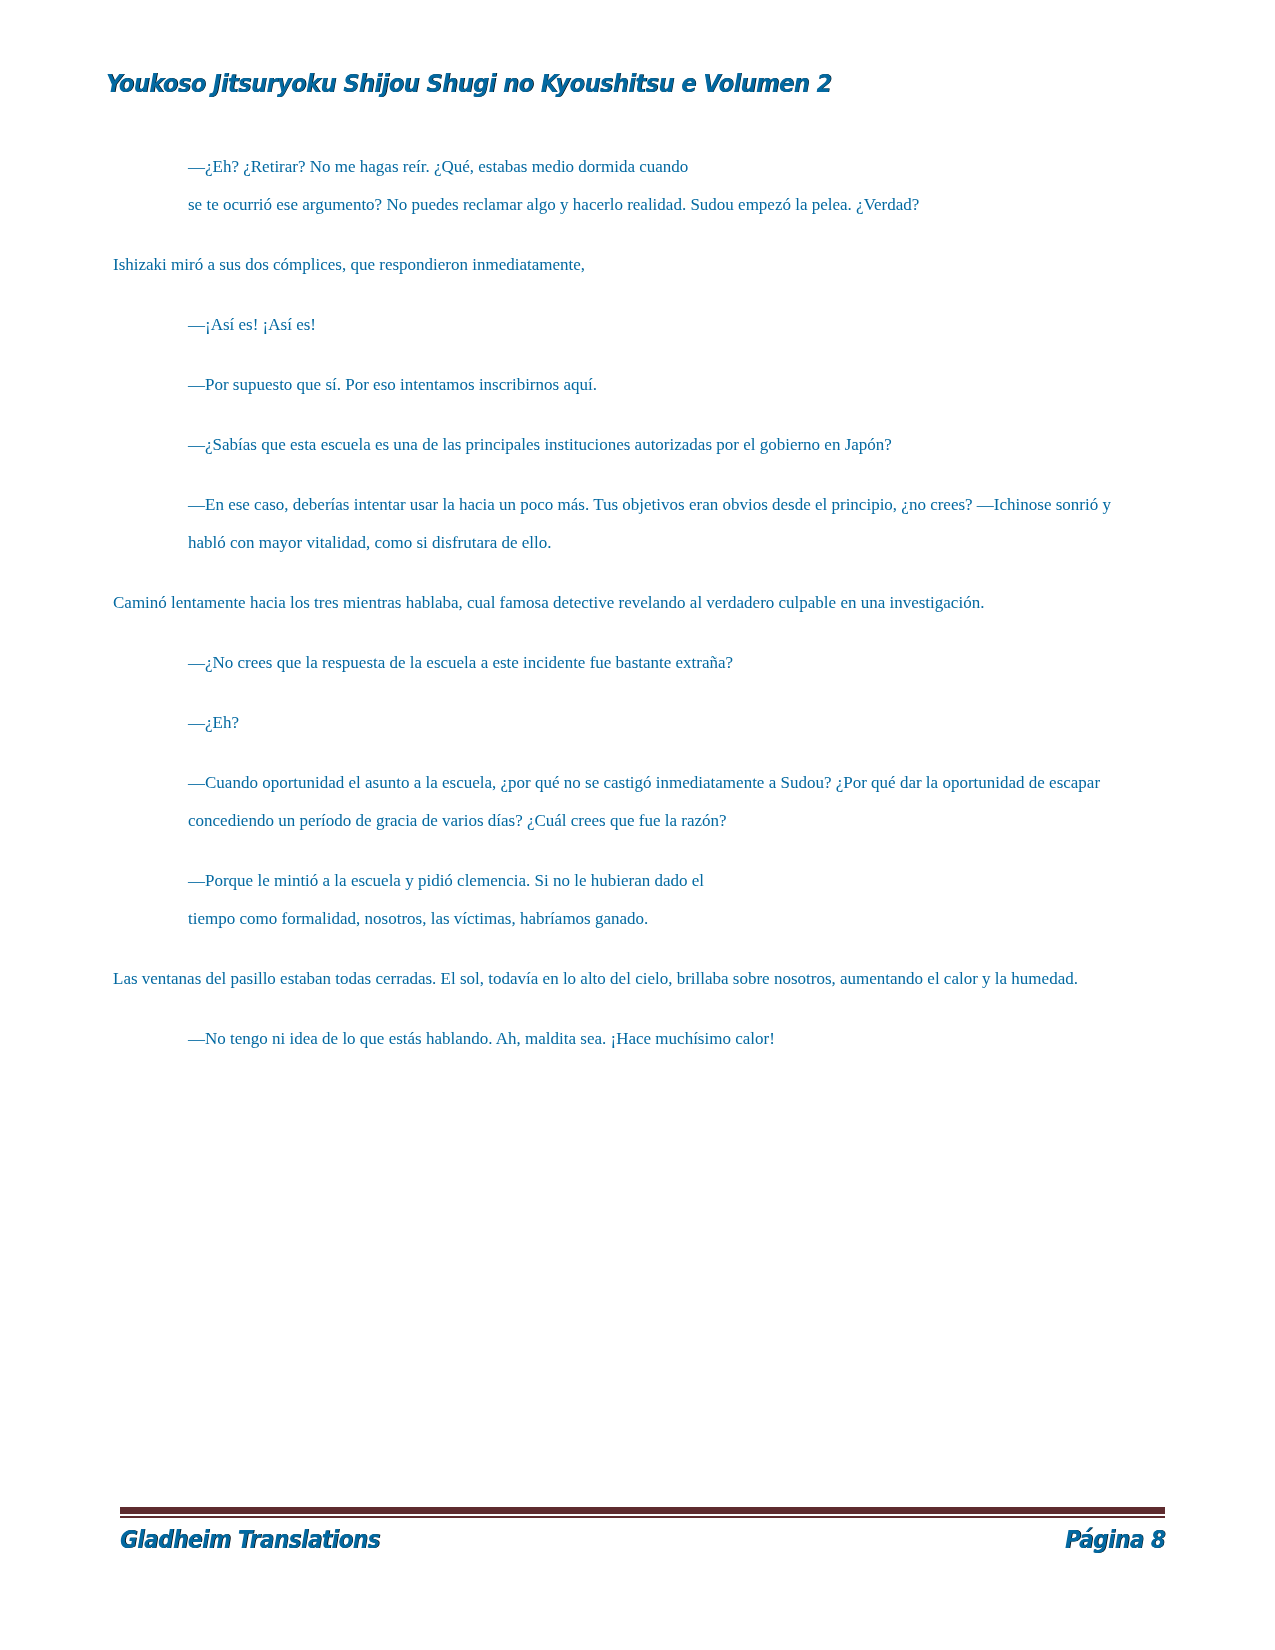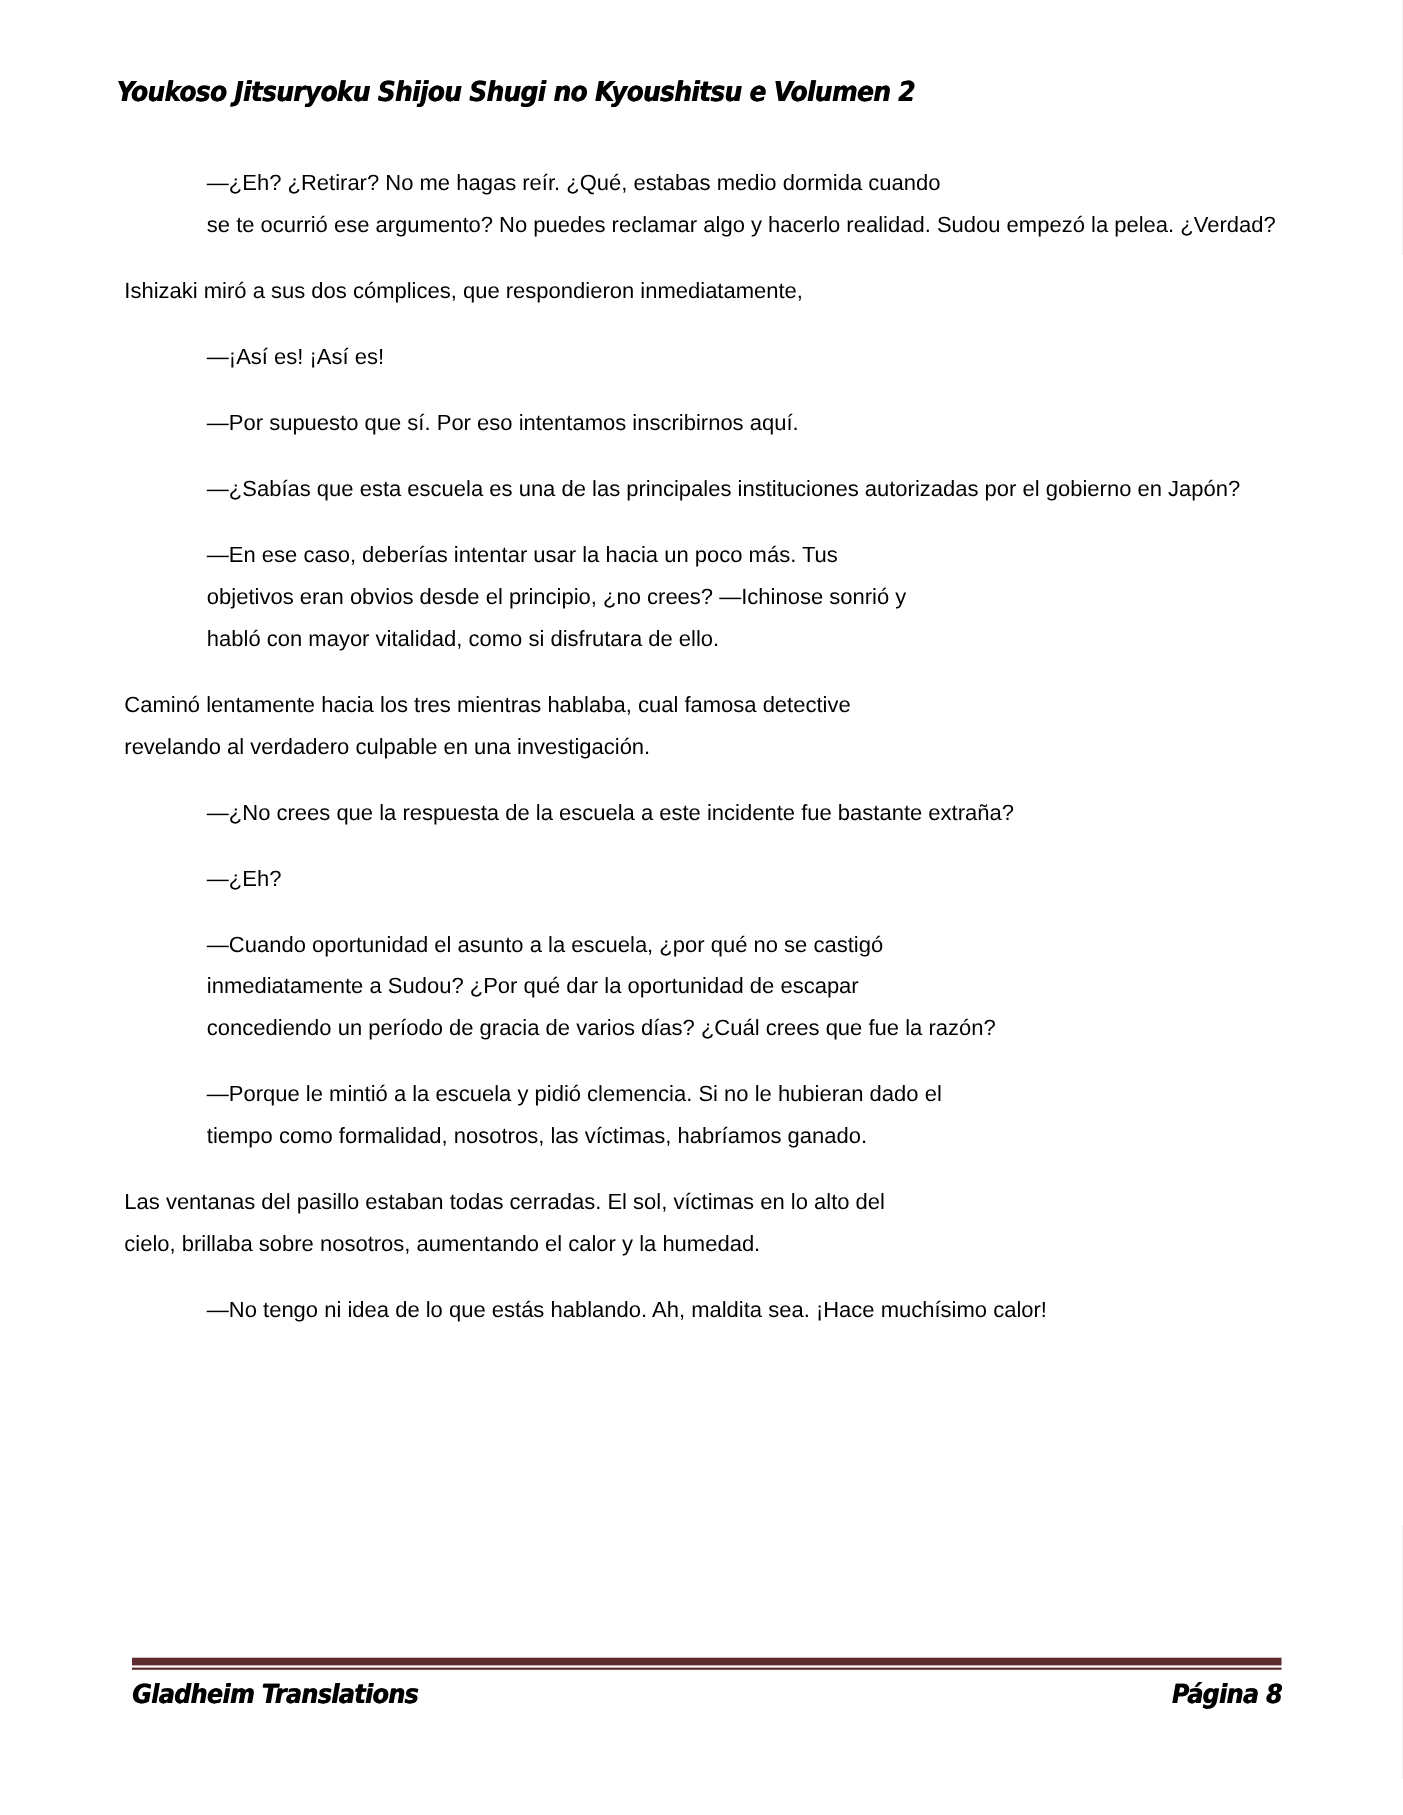--- a/index.html
+++ b/index.html
@@ -3,21 +3,21 @@
 <meta charset="utf-8">
 <title>Page</title>
 <style>
   html, body { margin: 0; padding: 0; background: #e9e9e9; }
   .page {
     position: relative;
     width: 1275px;
     height: 1650px;
     margin: 0 auto;
     background: #ffffff;
-    color: #000000;
+    color: #0369a1;
     font-family: "Liberation Sans", sans-serif;
     overflow: hidden;
   }
   
   .page-header {
     position: absolute;
     top: 68px;
     left: 106px;
     right: 110px;
   }
@@ -32,21 +32,22 @@
     transform-origin: 0 50%;
     white-space: nowrap;
   }
   .page-header .display-text { font-size: 25px; line-height: 32px; }
   
   .content {
     position: absolute;
     top: 148px;
     left: 113px;
     width: 1049px;
-    font-size: 20px;
+    font-size: 17px;
+    font-family: Liberation Serif, serif;
   }
   .para { margin: 0 0 22px 0; }
   .para.dialog { padding-left: 75px; }
   .ln {
     line-height: 38px;
     text-align: justify;
     text-align-last: justify;
     white-space: nowrap;
   }
   .ln.last { text-align-last: left; }
@@ -132,21 +133,21 @@
       <span class="ln last">razón?</span>
     </p>
 
     <p class="para dialog">
       <span class="ln">—Porque le mintió a la escuela y pidió clemencia. Si no le hubieran dado el</span>
       <span class="ln last">tiempo como formalidad, nosotros, las víctimas, habríamos ganado.</span>
     </p>
 
 
     <p class="para narration">
-      <span class="ln">Las ventanas del pasillo estaban todas cerradas. El sol, víctimas en lo alto del</span>
+      <span class="ln">Las ventanas del pasillo estaban todas cerradas. El sol, todavía en lo alto del</span>
       <span class="ln last">cielo, brillaba sobre nosotros, aumentando el calor y la humedad.</span>
     </p>
 
     <p class="para dialog">
       <span class="ln">—No tengo ni idea de lo que estás hablando. Ah, maldita sea. ¡Hace</span>
       <span class="ln last">muchísimo calor!</span>
     </p>
 
   </div>
 

